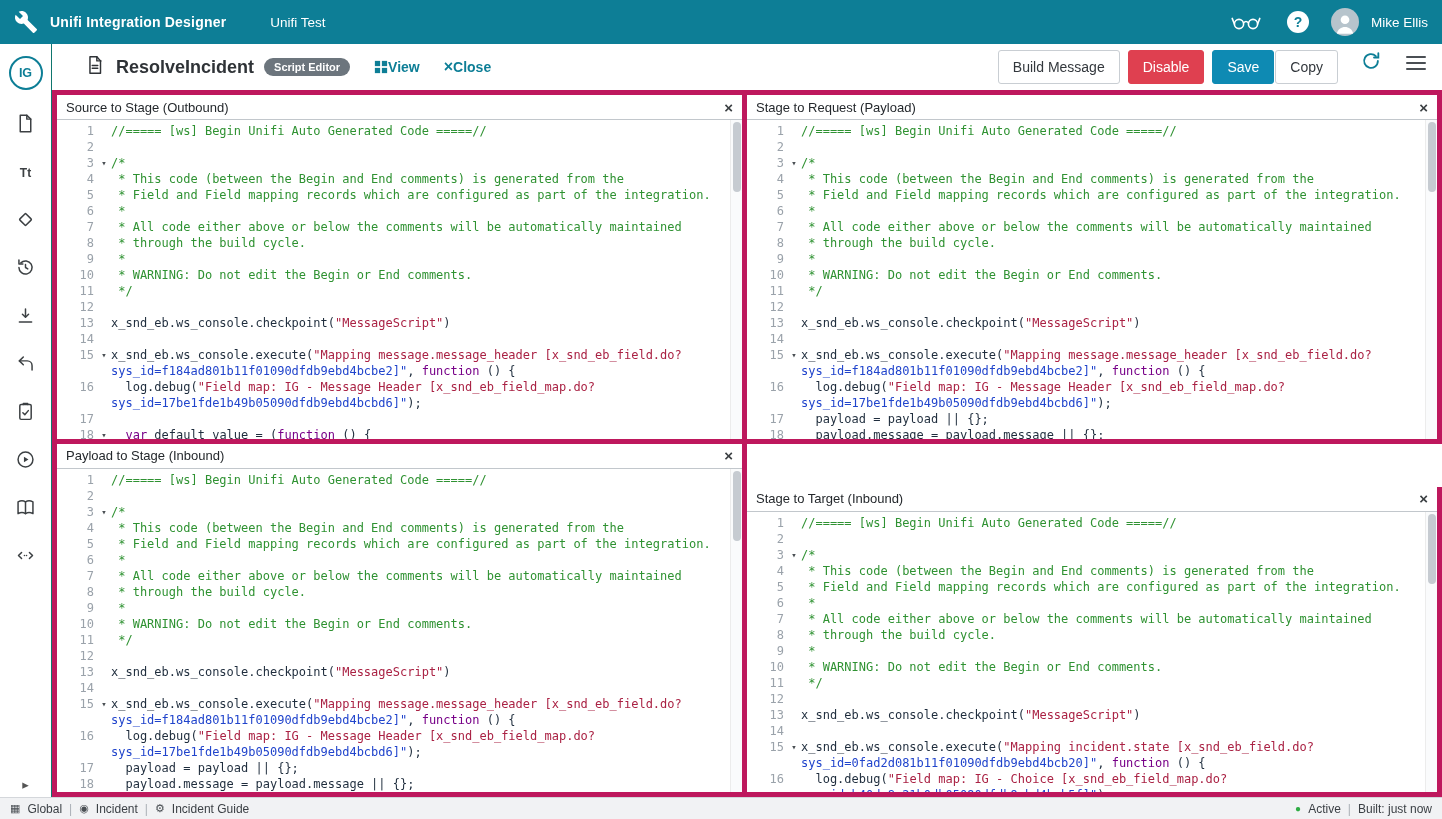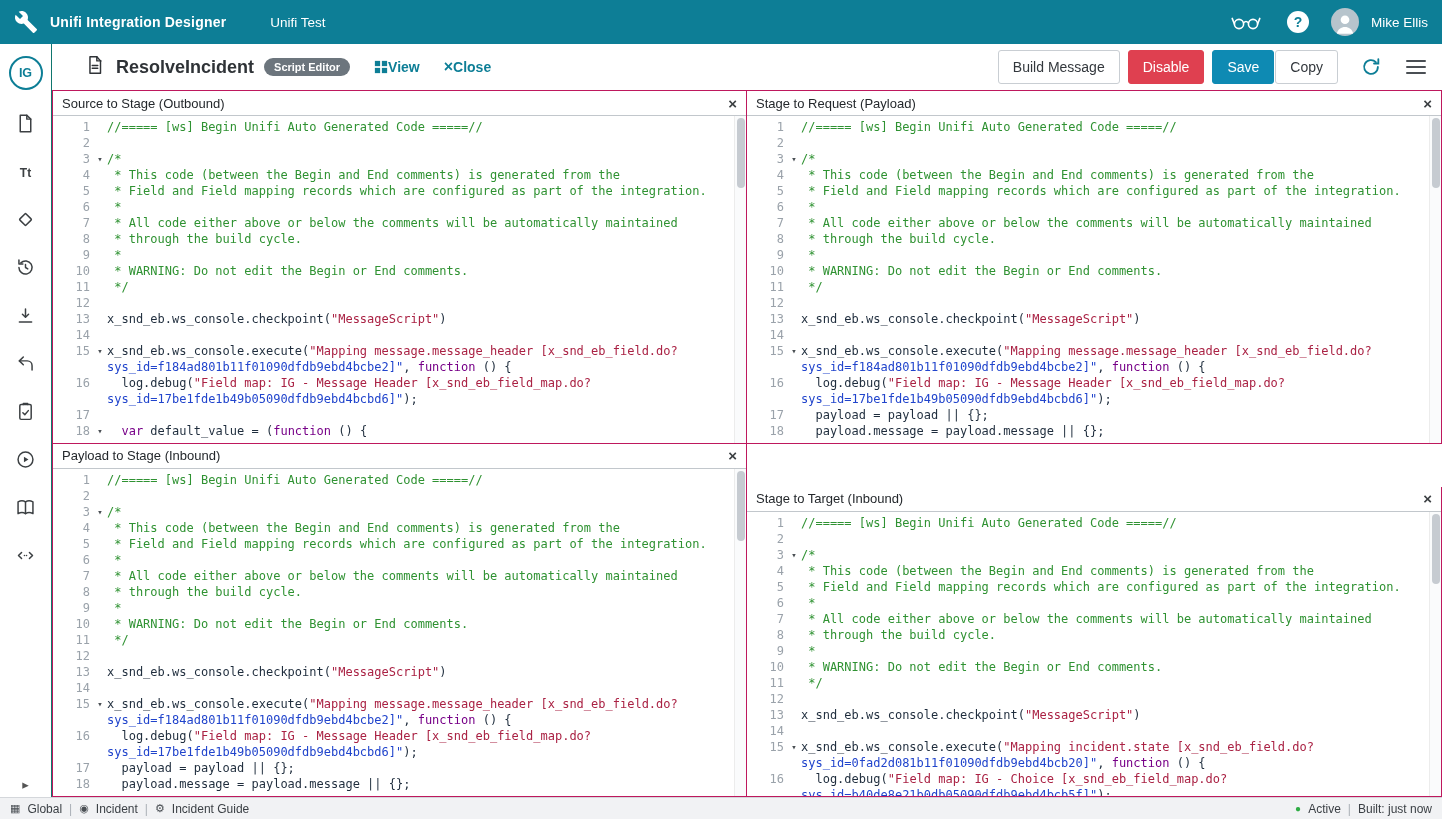--- a/index.html
+++ b/index.html
@@ -30,32 +30,32 @@
   .content { flex:1; display:flex; flex-direction:column; min-width:0; }
 
   
   .toolbar { flex:0 0 46px; display:flex; align-items:center; padding:0 14px 0 32px; gap:10px; background:#fff; }
   .doc-icon svg { stroke:#2f3337; fill:none; stroke-width:1.6; stroke-linecap:round; stroke-linejoin:round; }
   .doc-title { font-size:18px; font-weight:700; color:#2f3337; }
   .badge { background:var(--c-badge,#6c757d); color:#fff; font-size:11px; font-weight:700; padding:3px 10px; border-radius:9px; }
   .tlink { color:var(--c-accent,#0d7e96); font-size:14px; font-weight:600; display:flex; align-items:center; gap:0; margin-left:14px; cursor:pointer; }
   .view-icon rect { fill:var(--c-accent,#0d7e96); }
   .x-glyph { font-size:16px; font-weight:700; line-height:1; }
-  .tb-right { margin-left:auto; display:flex; align-items:center; gap:8px; }
+  .tb-right { margin-left:auto; display:flex; align-items:flex-start; gap:8px; }
   .btn { height:34px; padding:0 14px; border:1px solid #c9ced3; border-radius:3px; background:#fff; font-size:14px; color:#33383d; display:flex; align-items:center; cursor:pointer; font-family:inherit; white-space:nowrap; }
   .btn-danger { background:var(--c-danger,#df4050); border-color:var(--c-danger,#df4050); color:#fff; }
   .btn-save { background:var(--c-save,#0e8ab3); border-color:var(--c-save,#0e8ab3); color:#fff; margin-right:-7px; }
   .refresh { display:flex; align-items:center; cursor:pointer; margin-left:14px; }
   .refresh svg { stroke:var(--c-accent,#0d7e96); fill:none; stroke-width:2; stroke-linecap:round; }
   .hamburger { margin-left:14px; cursor:pointer; padding:2px; }
   .hamburger .bar { width:20px; height:2.5px; background:#4a4f54; margin:3.5px 0; border-radius:1px; }
 
   
   .grid { flex:1; display:grid; grid-template-columns:1fr 1fr; grid-template-rows:1fr 1fr; min-height:0; }
-  .panel { border:1px solid #be185d; display:flex; flex-direction:column; min-height:0; min-width:0; background:#fff; }
+  .panel { border:5px solid #be185d; display:flex; flex-direction:column; min-height:0; min-width:0; background:#fff; }
   .panel:nth-child(2) { border-left:none; }
   .panel:nth-child(3) { border-top:none; }
   .panel:nth-child(4) { border-left:none; border-top:none;margin-top:43px; }
   .panel-header { flex:0 0 25px; display:flex; align-items:center; padding:0 9px; border-bottom:1px solid #c2c7cc; font-size:13px; color:#24282c; }
   .panel-close { margin-left:auto; font-size:15px; font-weight:700; color:#3c4043; cursor:pointer; line-height:1; }
   .code { flex:1; position:relative; overflow:hidden; font-family:"DejaVu Sans Mono", monospace; font-size:12px; }
   .code-lines { padding-top:3px; }
   .row { display:flex; height:16px; line-height:16px; }
   .gutter { flex:0 0 40px; text-align:right; color:var(--c-gutter,#9aa2aa); padding-right:3px; }
   .fold { flex:0 0 14px; text-align:center; color:#4a4f54; font-size:9px; }

